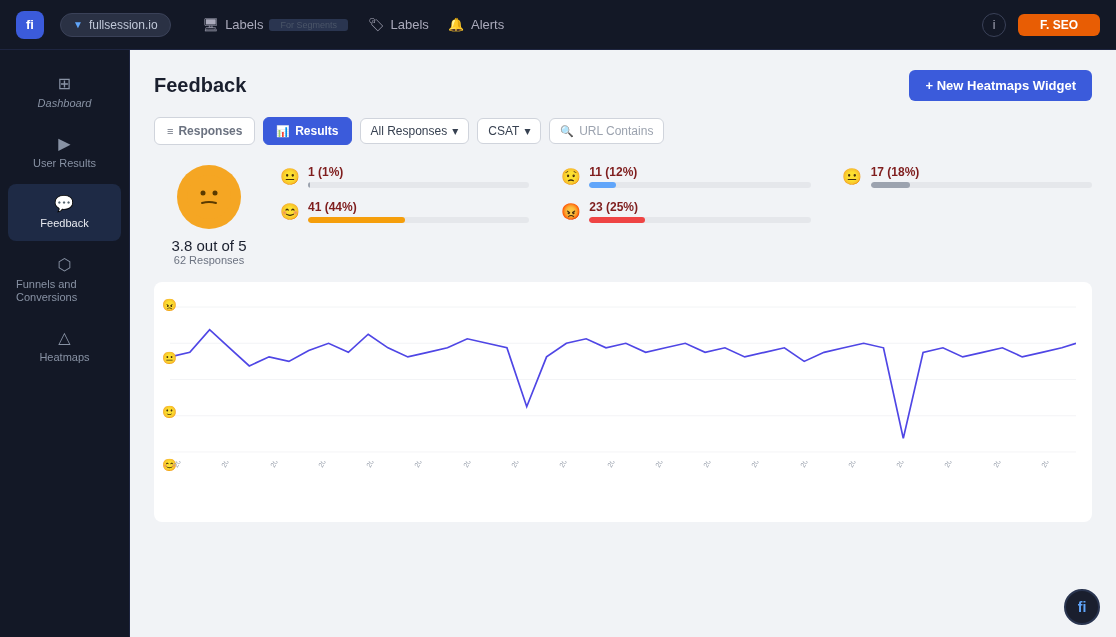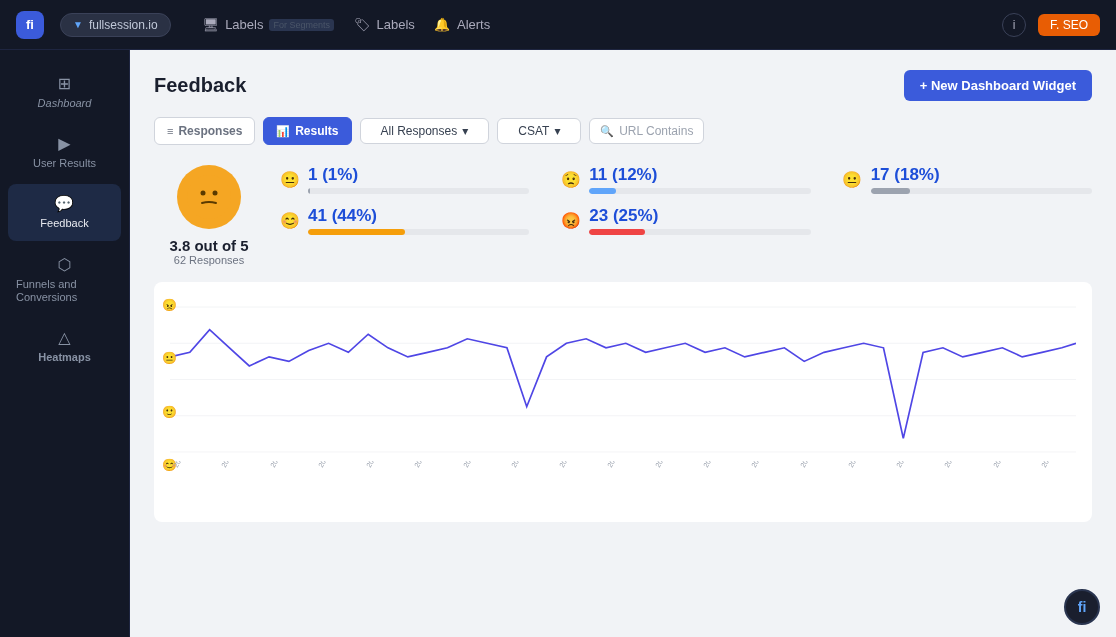--- a/index.html
+++ b/index.html
@@ -48,24 +48,24 @@
     .info-btn {
       width: 24px; height: 24px;
       border: 1px solid #3a4158;
       border-radius: 50%;
       display: flex; align-items: center; justify-content: center;
       color: #aab; font-size: 12px; cursor: pointer;
     }
     .user-btn {
       background: #e85d04;
       border-radius: 6px;
-      padding: 4px 12px;
+      padding: 4px 22px;
       color: white;
       font-size: 12px;
-      font-weight: 400;
+      font-weight: 700;
       cursor: pointer;
     }
     
     .main-wrapper {
       width: 1116px;
       height: 637px;
       background: #0e1220;
       position: relative;
       display: flex;
       flex-direction: column;
@@ -157,21 +157,21 @@
       background: white;
       color: #6b7280;
       display: flex; align-items: center; gap: 5px;
     }
     .tab-btn.active {
       background: #3b5bdb;
       color: white;
       border-color: #3b5bdb;
     }
     .filter-select {
-      padding: 5px 20px;
+      padding: 5px 10px;
       border: 1px solid #d0d4dc;
       border-radius: 6px;
       background: white;
       font-size: 12px;
       color: #374151;
       cursor: pointer;
       display: flex; align-items: center; gap: 5px;
     }
     .search-box {
       padding: 5px 10px;
@@ -199,21 +199,21 @@
       width: 64px;
       height: 64px;
       background: #f5a623;
       border-radius: 50%;
       display: flex; align-items: center; justify-content: center;
       font-size: 32px;
       margin-bottom: 8px;
     }
     .score-value {
       font-size: 15px;
-      font-weight: 700;
+      font-weight: 400;
       color: #1a1f2e;
     }
     .score-label {
       font-size: 11px;
       color: #6b7280;
     }
     
     .ratings-grid {
       display: grid;
       grid-template-columns: 1fr 1fr 1fr;
@@ -227,22 +227,22 @@
     }
     .rating-emoji {
       font-size: 16px;
       width: 20px;
       flex-shrink: 0;
     }
     .rating-info {
       flex: 1;
     }
     .rating-label {
-      font-size: 17px;
-      color: #1d4ed8;
+      font-size: 12px;
+      color: #7f1d1d;
       font-weight: 600;
       margin-bottom: 3px;
     }
     .rating-bar-bg {
       height: 6px;
       background: #e5e7eb;
       border-radius: 3px;
       overflow: hidden;
     }
     .rating-bar-fill {
@@ -277,21 +277,21 @@
       <span>fi</span>
     </div>
     <div class="workspace-badge">
       <span style="color:#60a5fa;font-size:10px;">▼</span>
       <span style="font-size:12px;color:#c0c8d8;">fullsession.io</span>
     </div>
     <div class="top-nav">
       <div class="top-nav-item">
         <span style="font-size:13px;">🖥</span>
         <span>Labels</span>
-        <span style="font-size:9px;color:#4a5568;background:#2a3550;padding:1px 4px;border-radius:3px;font-size:9px;">For Segments</span>
+        <span style="font-size:9px;color:#4a5568;background:#2a3550;padding:1px 11px;border-radius:3px;font-size:9px;">For Segments</span>
       </div>
       <div class="top-nav-item">
         <span style="font-size:13px;">🏷</span>
         <span>Labels</span>
       </div>
       <div class="top-nav-item">
         <span style="font-size:13px;">🔔</span>
         <span>Alerts</span>
       </div>
     </div>
@@ -319,29 +319,29 @@
       <div class="sidebar-item active" style="background:#1e2a45;color:#e8eaf0;">
         <span class="sidebar-icon">💬</span>
         <span style="text-align:center;line-height:1.2;">Feedback</span>
       </div>
       <div class="sidebar-item">
         <span class="sidebar-icon">⬡</span>
         <span style="text-align:left;line-height:1.2;">Funnels and Conversions</span>
       </div>
       <div class="sidebar-item">
         <span class="sidebar-icon">△</span>
-        <span style="text-align:center;line-height:1.2;font-weight:bold;">Heatmaps</span>
+        <span style="text-align:center;line-height:1.2;">Heatmaps</span>
       </div>
     </div>
 
     <div class="main-content">
 
       <div class="page-header">
         <h1 class="page-title">Feedback</h1>
-        <button class="new-widget-btn">+ New Dashboard Widget</button>
+        <button class="new-widget-btn">+ New Heatmaps Widget</button>
       </div>
 
       <div class="filter-bar">
         <div class="tab-btn" style="color:#6b7280;">
           <span style="font-size:11px;">≡</span>
           <span>Responses</span>
         </div>
         <div class="tab-btn active">
           <span style="font-size:11px;">📊</span>
           <span>Results</span>

